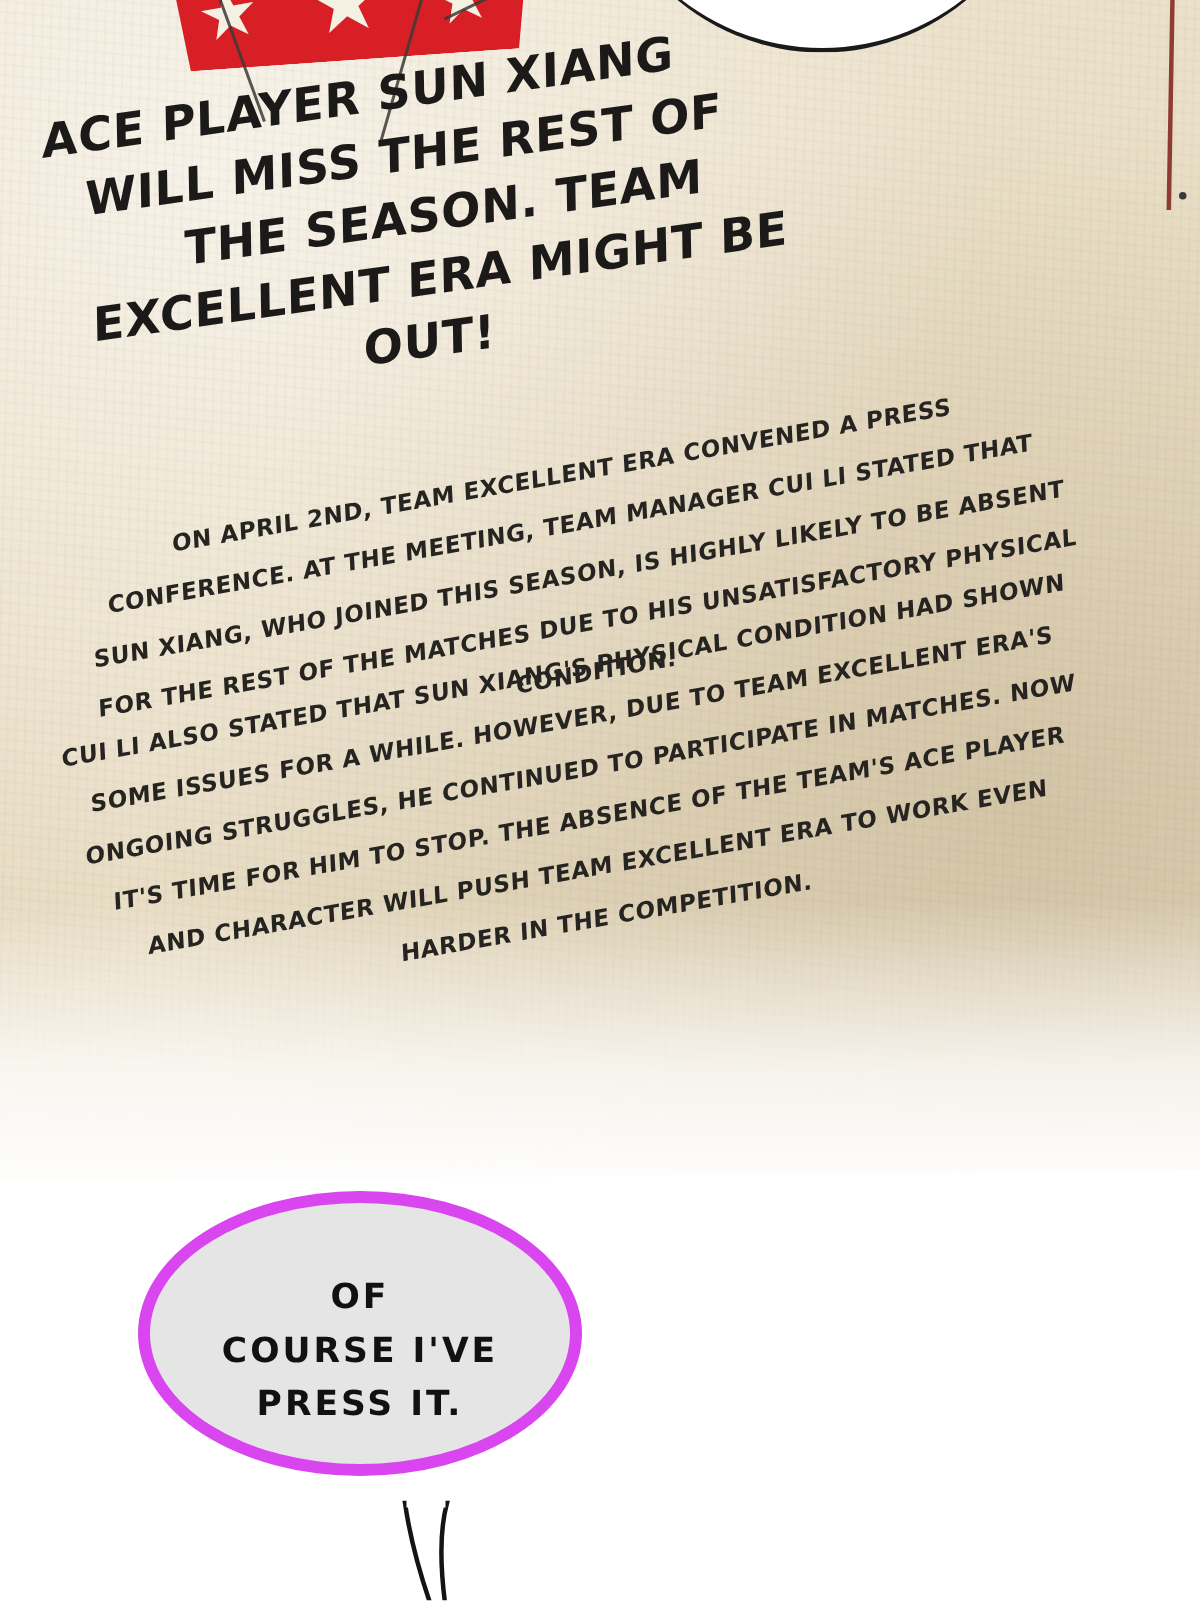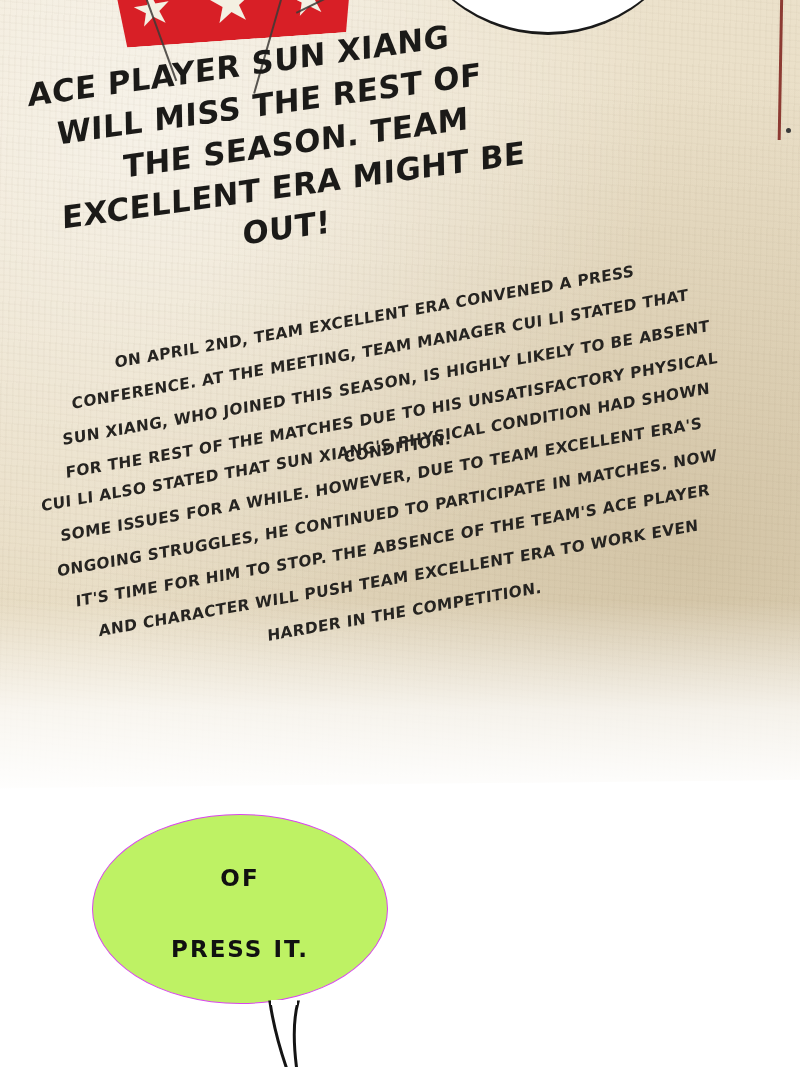--- a/index.html
+++ b/index.html
@@ -190,25 +190,25 @@
     transform: rotate(-10deg);
     font-size: 15.5px;
     line-height: 2.15;
     text-align: center;
   }
 
   
   .bubble {
     position: absolute;
     left: 92px;
-    top: 814px;
+    top: 794px;
     width: 296px;
     height: 190px;
-    background: #bef264;
-    border: 1px solid #d946ef;
+    background: #e5e5e5;
+    border: 8px solid #d946ef;
     border-radius: 50% / 50%;
     box-sizing: border-box;
   }
   .bubble-text {
     position: absolute;
     left: 0;
     top: 46px;
     width: 100%;
     text-align: center;
     font-family: "DejaVu Sans", sans-serif;
@@ -269,21 +269,21 @@
     <span class="ln">SOME ISSUES FOR A WHILE. HOWEVER, DUE TO TEAM EXCELLENT ERA'S</span>
     <span class="ln">ONGOING STRUGGLES, HE CONTINUED TO PARTICIPATE IN MATCHES. NOW</span>
     <span class="ln">IT'S TIME FOR HIM TO STOP. THE ABSENCE OF THE TEAM'S ACE PLAYER</span>
     <span class="ln">AND CHARACTER WILL PUSH TEAM EXCELLENT ERA TO WORK EVEN</span>
     <span class="ln">HARDER IN THE COMPETITION.</span>
   </div>
 
   <div class="bubble">
     <div class="bubble-text">
       <span>OF</span><br>
-      <br>
+      <span>COURSE I'VE</span><br>
       <span>PRESS IT.</span>
     </div>
   </div>
 
   <div class="bubble-tail">
     <svg width="46" height="80" viewBox="0 0 46 80">
       <path d="M2 2 C 6 30, 14 56, 22 78 L 30 78 C 26 52, 24 24, 30 2 Z" fill="#ffffff" stroke="#141414" stroke-width="3"></path>
       <rect x="3" y="0" width="26" height="5" fill="#ffffff"></rect>
     </svg>
   </div>

